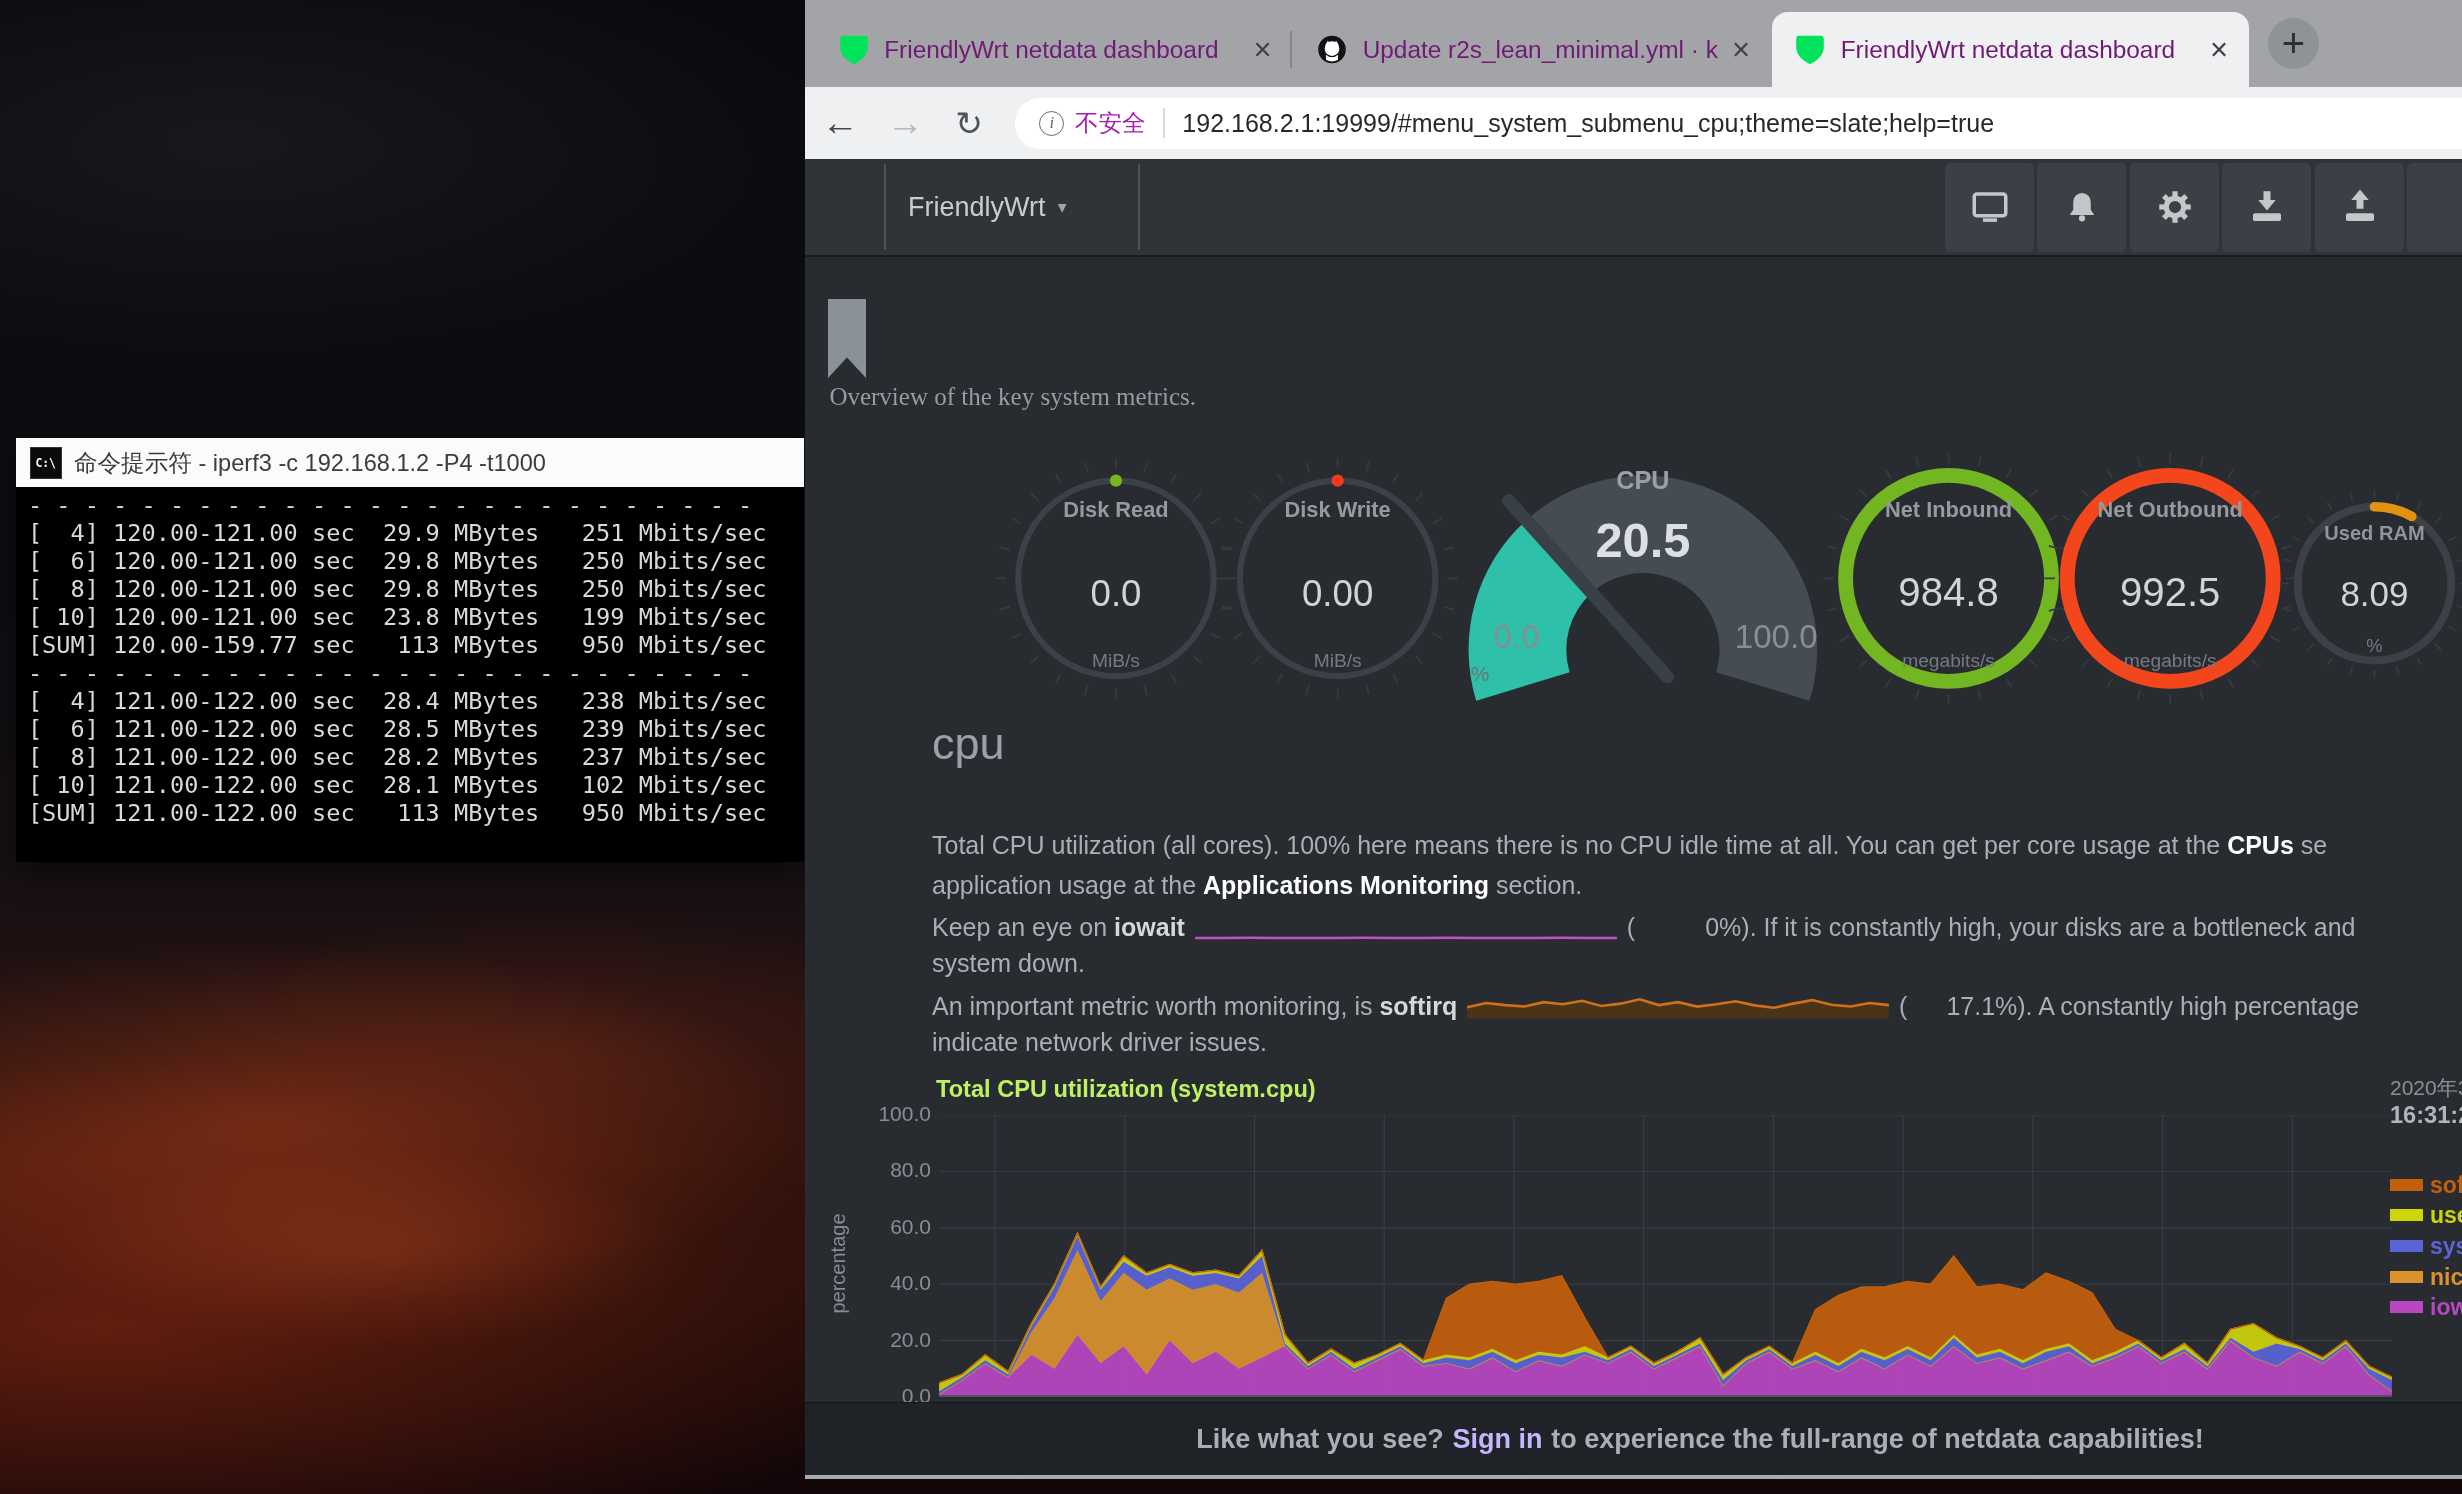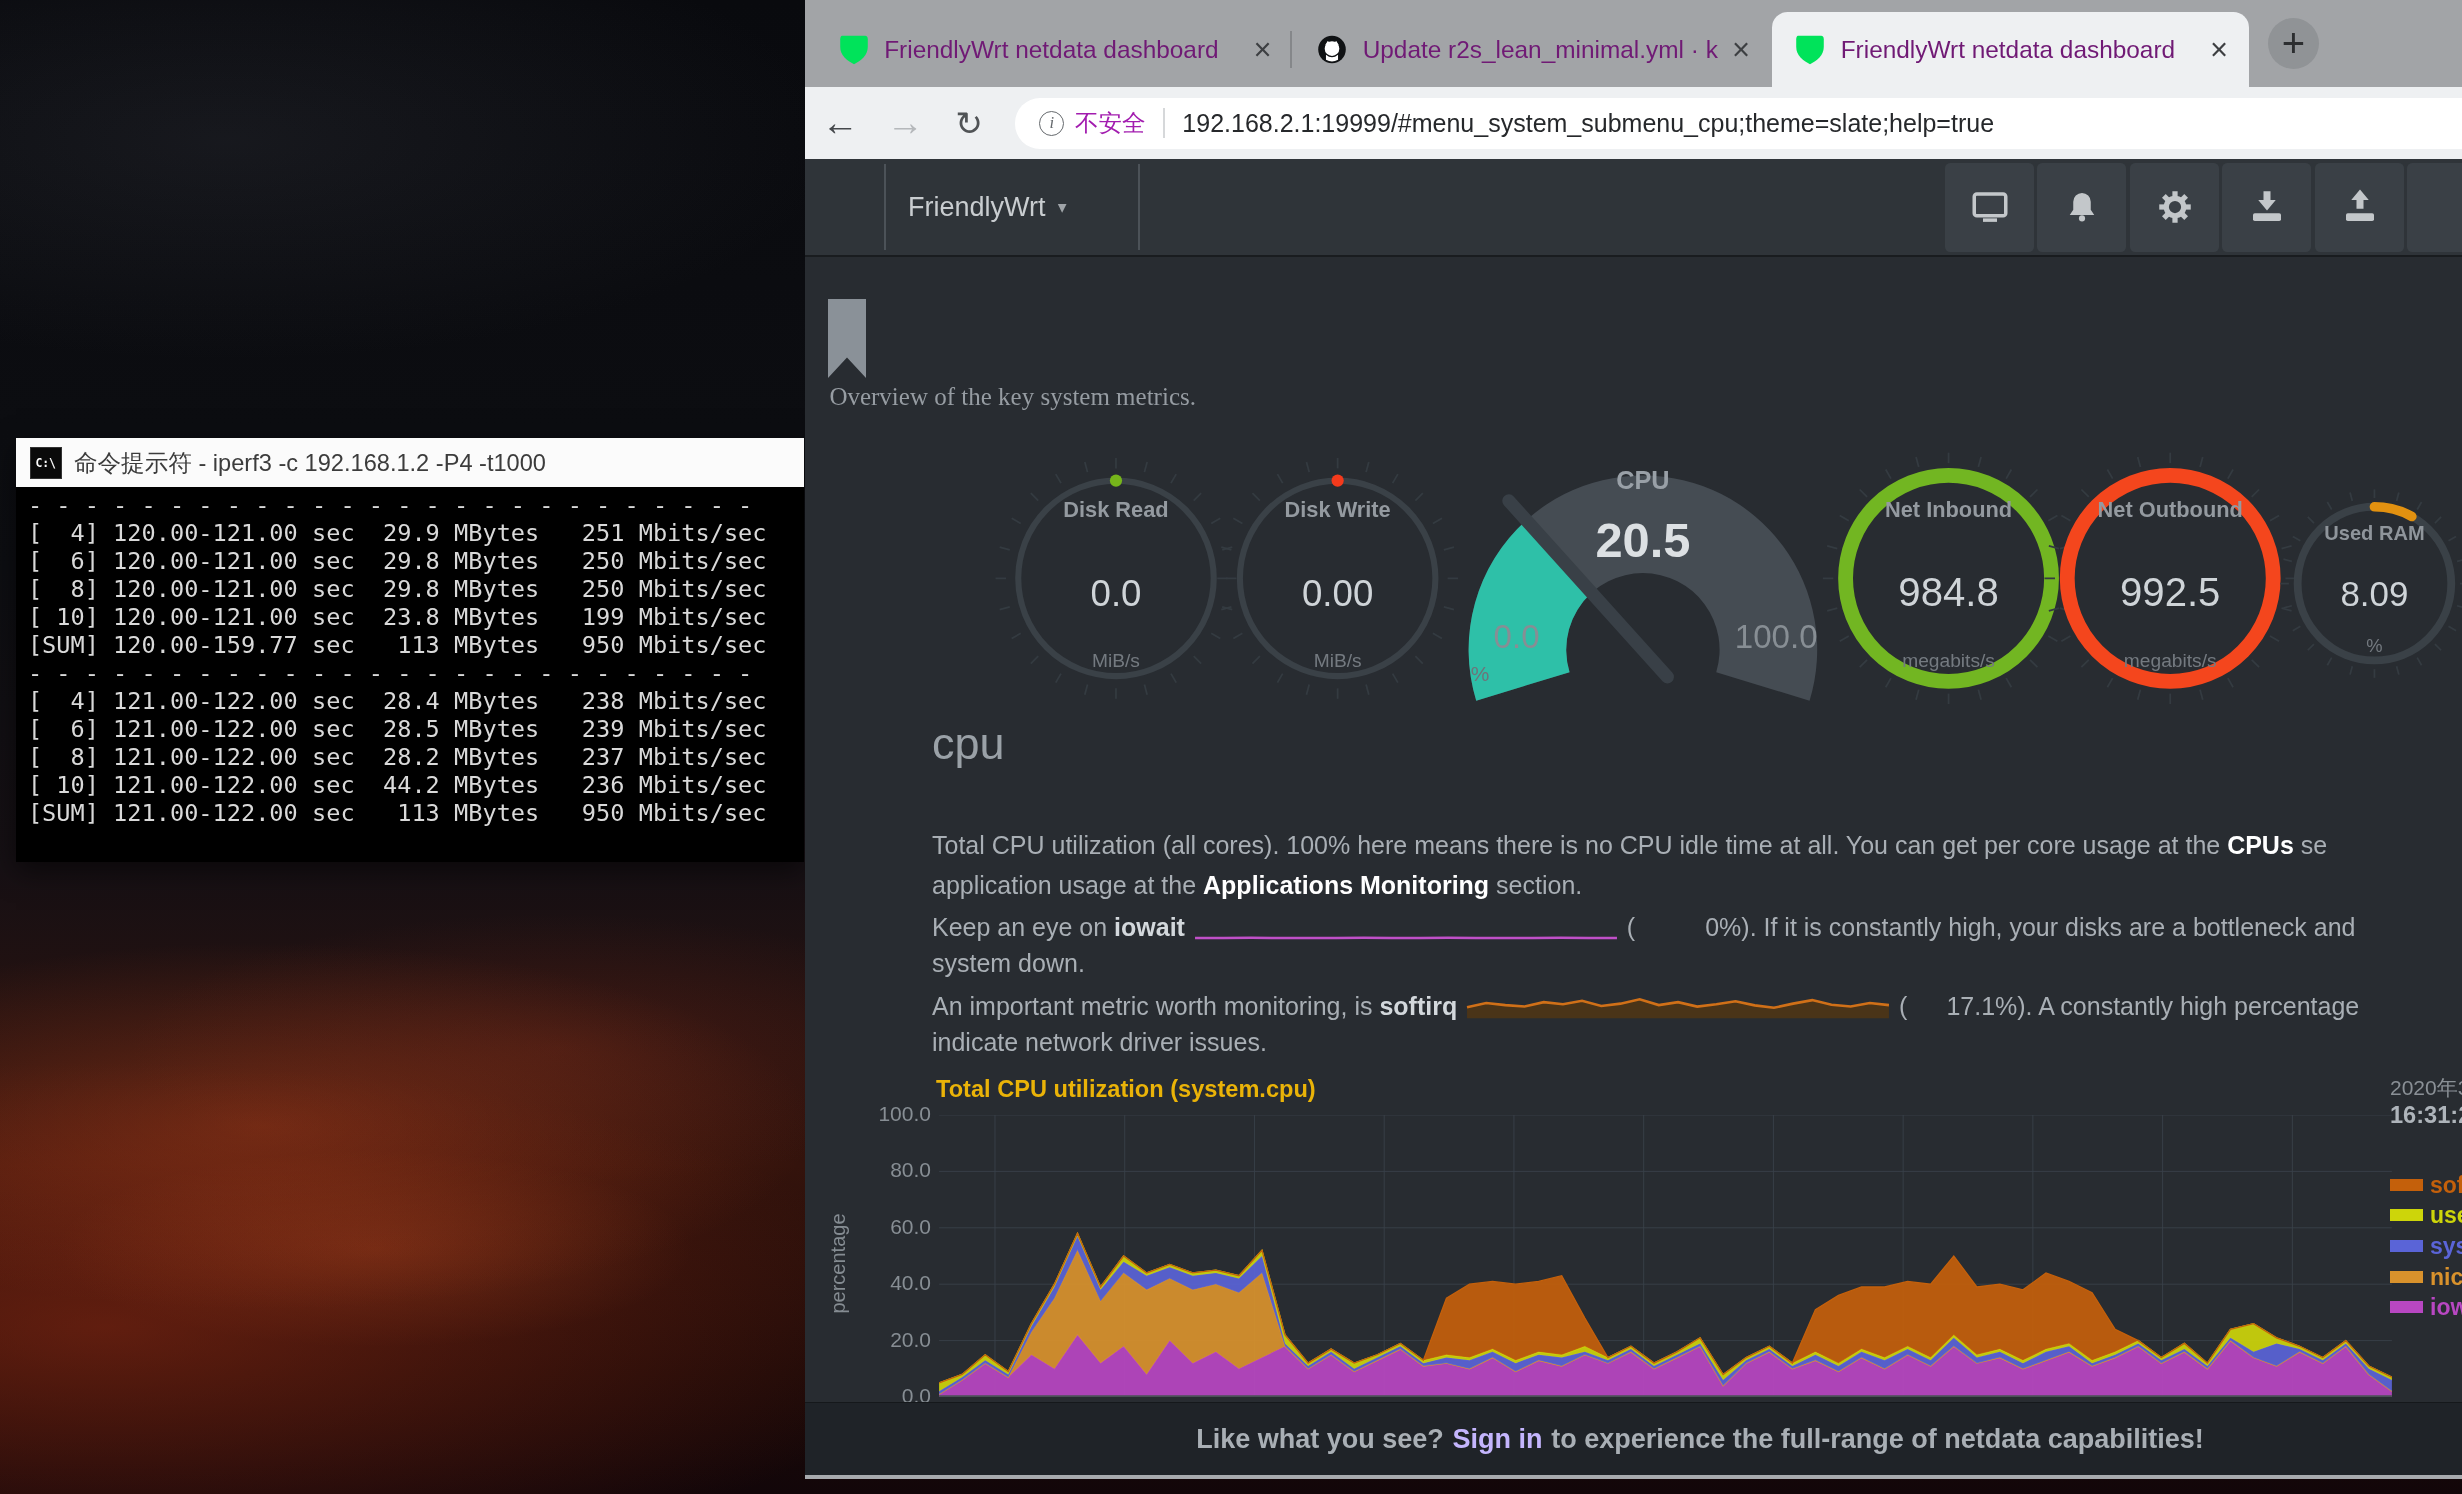--- a/index.html
+++ b/index.html
@@ -57,21 +57,21 @@
   #section-title{position:absolute;left:80px;top:131px;font-size:54px;color:#868d95;letter-spacing:0.9px;}
   #section-subtitle{position:absolute;left:24.4px;top:224px;font-size:25px;color:#969ca2;font-family:Liberation Serif, serif;}
   #gauges-svg{position:absolute;left:0;top:271px;}
   #cpu-gauge-svg{position:absolute;left:643px;top:306px;}
   #cpu-heading{position:absolute;left:127px;top:559px;font-size:45px;color:#9aa1a7;}
   .para-line{position:absolute;left:127px;height:37px;font-size:25px;color:#a9afb5;white-space:nowrap;}
   .para-line .lnk{color:#ffffff;font-weight:bold;}
   .para-line .bld{color:#d3d8dc;font-weight:bold;}
   .para-line .gap{display:inline-block;}
   .para-line svg{vertical-align:-5.2px;}
-  #chart-title{position:absolute;left:131px;top:917px;font-size:23.6px;font-weight:bold;color:#eab308;}
+  #chart-title{position:absolute;left:131px;top:917px;font-size:23.6px;font-weight:bold;color:#bef264;}
   #chart-date{position:absolute;left:1585px;top:915px;font-size:21px;color:#8a9096;white-space:nowrap;}
   #chart-time{position:absolute;left:1585px;top:943px;font-size:23.6px;font-weight:bold;color:#aeb4ba;white-space:nowrap;}
   #ylabel{position:absolute;left:-54px;top:1093px;width:175px;text-align:center;font-size:20px;color:#858c92;transform:rotate(-90deg);}
   .ytick{position:absolute;width:96px;text-align:right;font-size:21px;color:#878e94;}
   #plot{position:absolute;left:134px;top:956px;}
   .legend-row{position:absolute;left:1585px;height:26px;display:flex;align-items:center;}
   .legend-swatch{width:33px;height:11.4px;flex:0 0 auto;}
   .legend-label{margin-left:7px;font-size:23px;font-weight:bold;white-space:nowrap;}
   #footer{position:absolute;left:0;right:0;top:1243px;height:73px;background:rgba(31,35,40,.97);border-top:0.9px solid #15181b;
     display:flex;align-items:center;justify-content:center;font-size:27px;font-weight:bold;color:#a9afb5;}
@@ -93,21 +93,21 @@
           <div class="term-line">- - - - - - - - - - - - - - - - - - - - - - - - - -</div>
           <div class="term-line">[  4] 120.00-121.00 sec  29.9 MBytes   251 Mbits/sec</div>
           <div class="term-line">[  6] 120.00-121.00 sec  29.8 MBytes   250 Mbits/sec</div>
           <div class="term-line">[  8] 120.00-121.00 sec  29.8 MBytes   250 Mbits/sec</div>
           <div class="term-line">[ 10] 120.00-121.00 sec  23.8 MBytes   199 Mbits/sec</div>
           <div class="term-line">[SUM] 120.00-159.77 sec   113 MBytes   950 Mbits/sec</div>
           <div class="term-line">- - - - - - - - - - - - - - - - - - - - - - - - - -</div>
           <div class="term-line">[  4] 121.00-122.00 sec  28.4 MBytes   238 Mbits/sec</div>
           <div class="term-line">[  6] 121.00-122.00 sec  28.5 MBytes   239 Mbits/sec</div>
           <div class="term-line">[  8] 121.00-122.00 sec  28.2 MBytes   237 Mbits/sec</div>
-          <div class="term-line">[ 10] 121.00-122.00 sec  44.2 MBytes   236 Mbits/sec</div>
+          <div class="term-line">[ 10] 121.00-122.00 sec  28.1 MBytes   102 Mbits/sec</div>
           <div class="term-line">[SUM] 121.00-122.00 sec   113 MBytes   950 Mbits/sec</div>
         </div>
     </div>
   </div>
 
   <div id="browser">
     <div id="tabstrip">
       <div id="tabs-holder">
           <div class="tab" style="left: 10.5px;">
             <svg class="favicon" viewBox="0 0 34 36">

